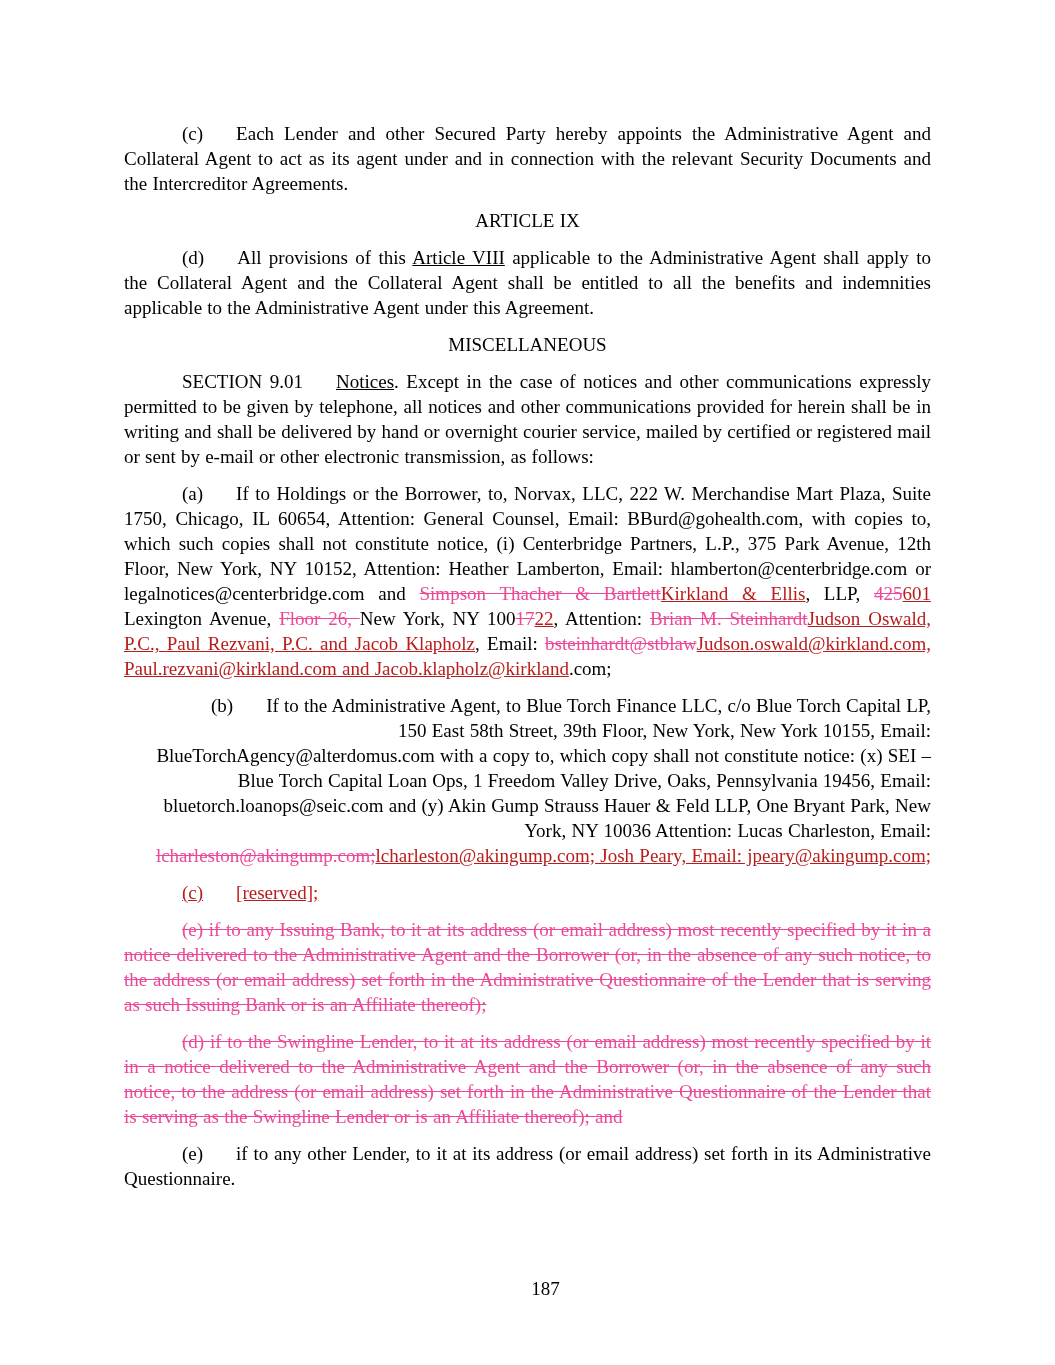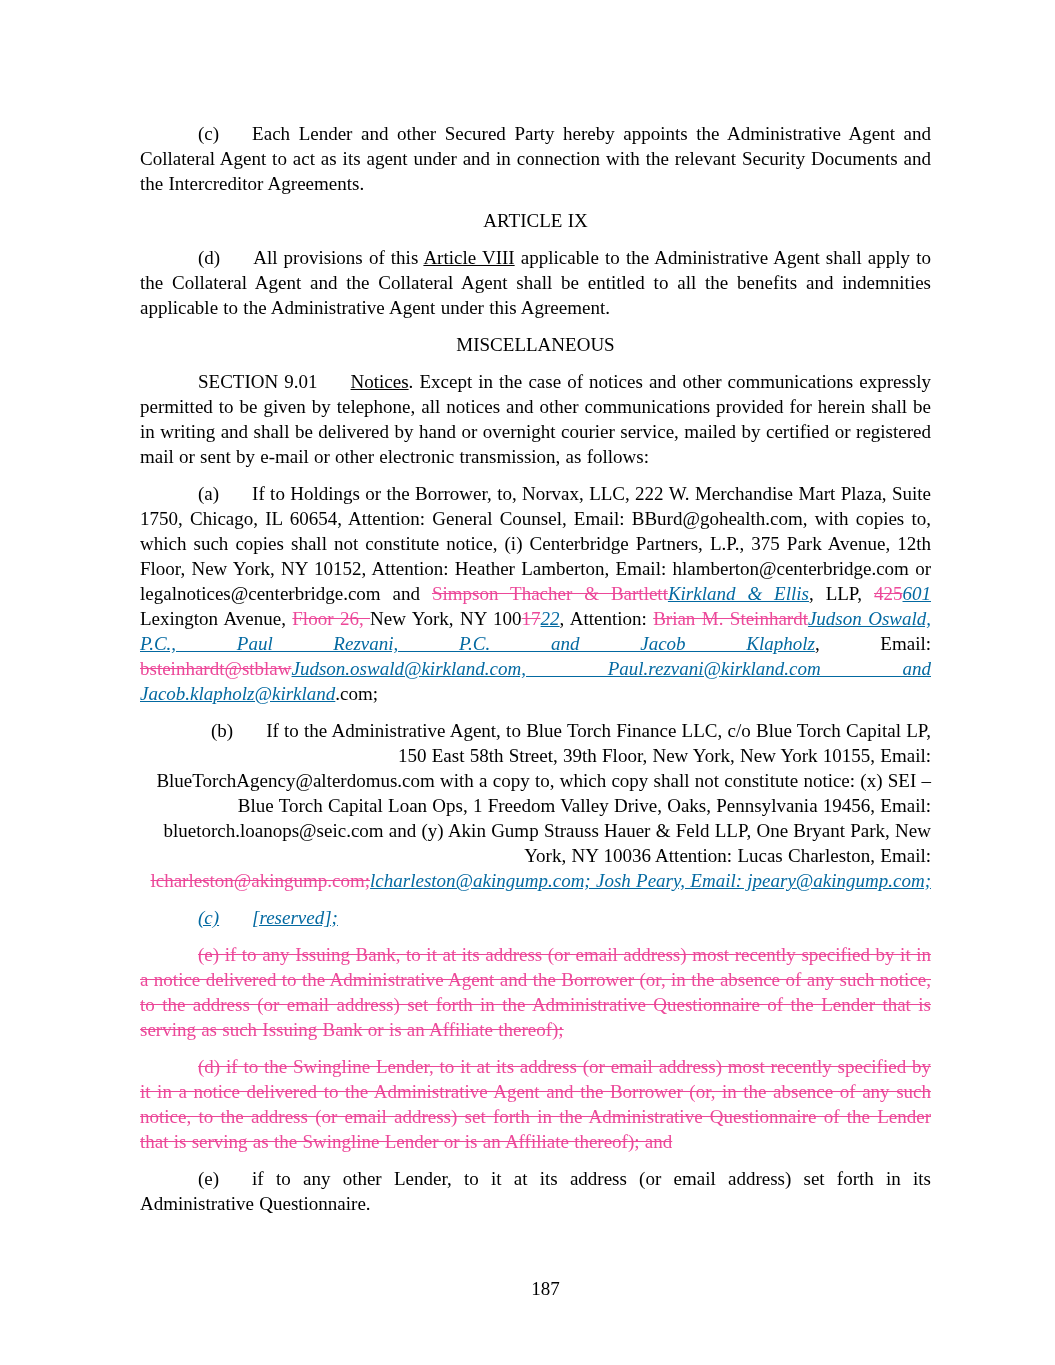--- a/index.html
+++ b/index.html
@@ -20,21 +20,21 @@
   }
   .doc-body {
     position: absolute;
     top: 121px;
     left: 124px;
     width: 807px;
   }
   .para {
     text-align: justify;
     text-indent: 58px;
-    margin: 0 0 12px 16px;
+    margin: 0 0 12px 0;
     word-spacing: 0.5px;
   }
   .para.left-align {
     text-align: right;
   }
   .para.center {
     text-align: center;
     text-indent: 0;
   }
   .tab {
@@ -42,23 +42,22 @@
     width: 33px;
   }
   .u {
     text-decoration: underline;
   }
   .del {
     color: #ec4899;
     text-decoration: line-through;
   }
   .ins {
-    color: #0369a1;
+    color: #b91c1c;
     text-decoration: underline;
-    font-style: italic;
   }
   .page-footer {
     position: absolute;
     top: 1276px;
     left: 0;
     width: 100%;
     text-align: center;
     padding-left: 18px;
   }
 </style>

